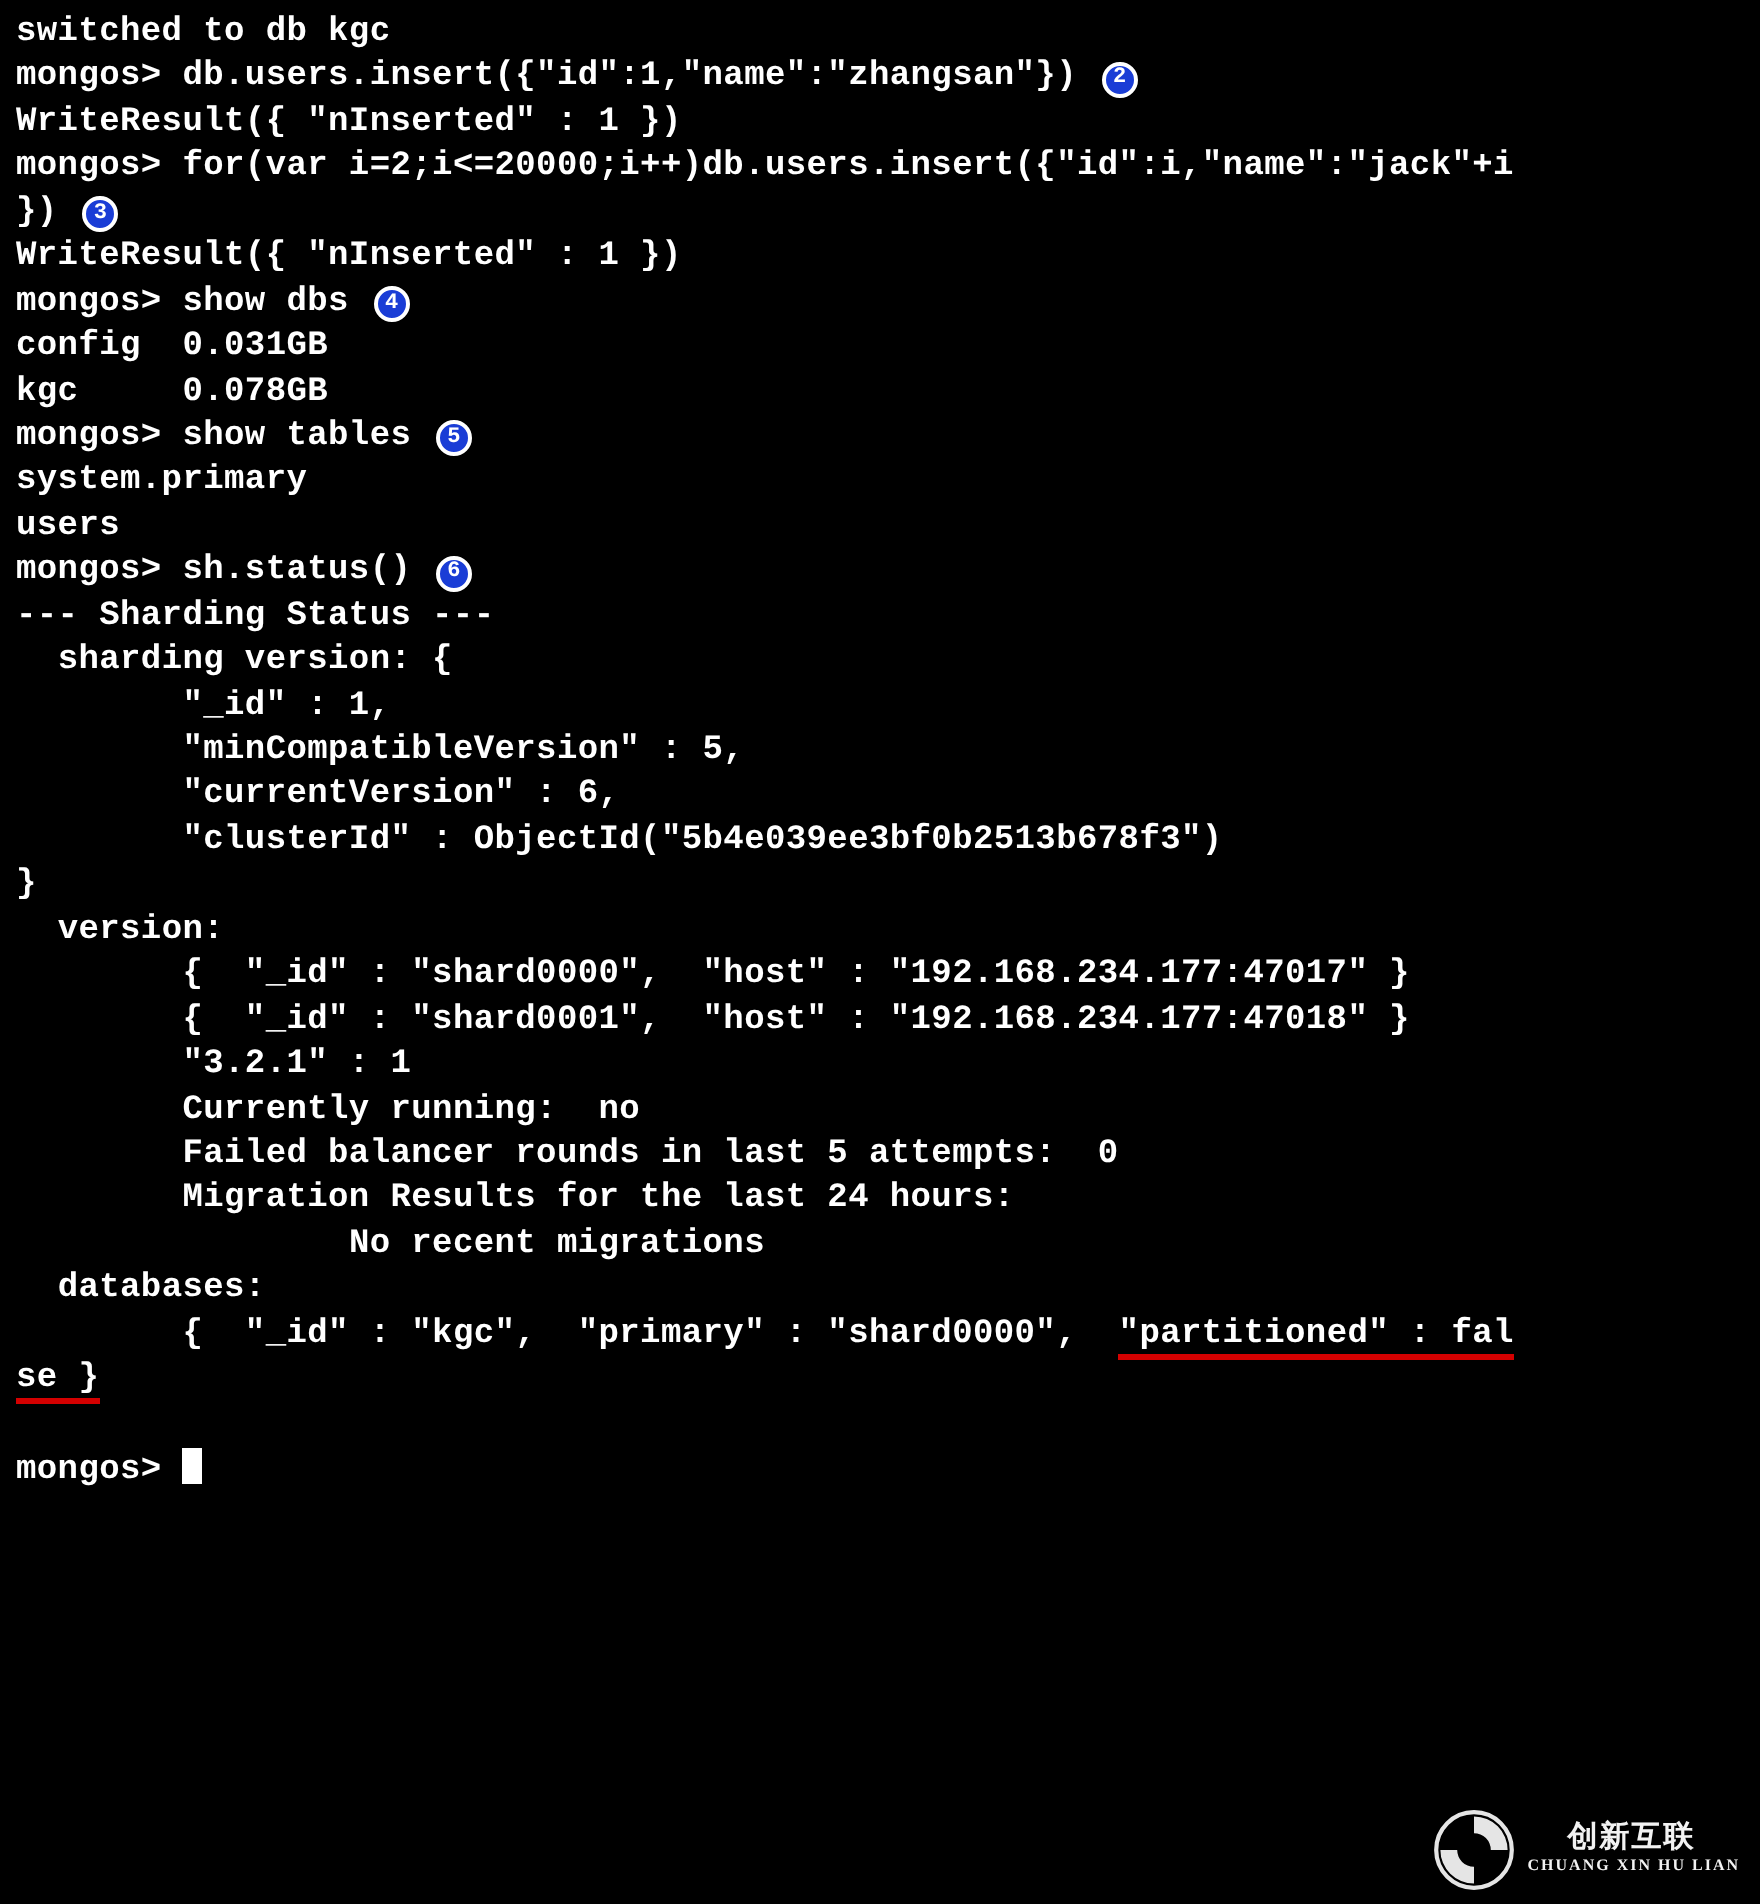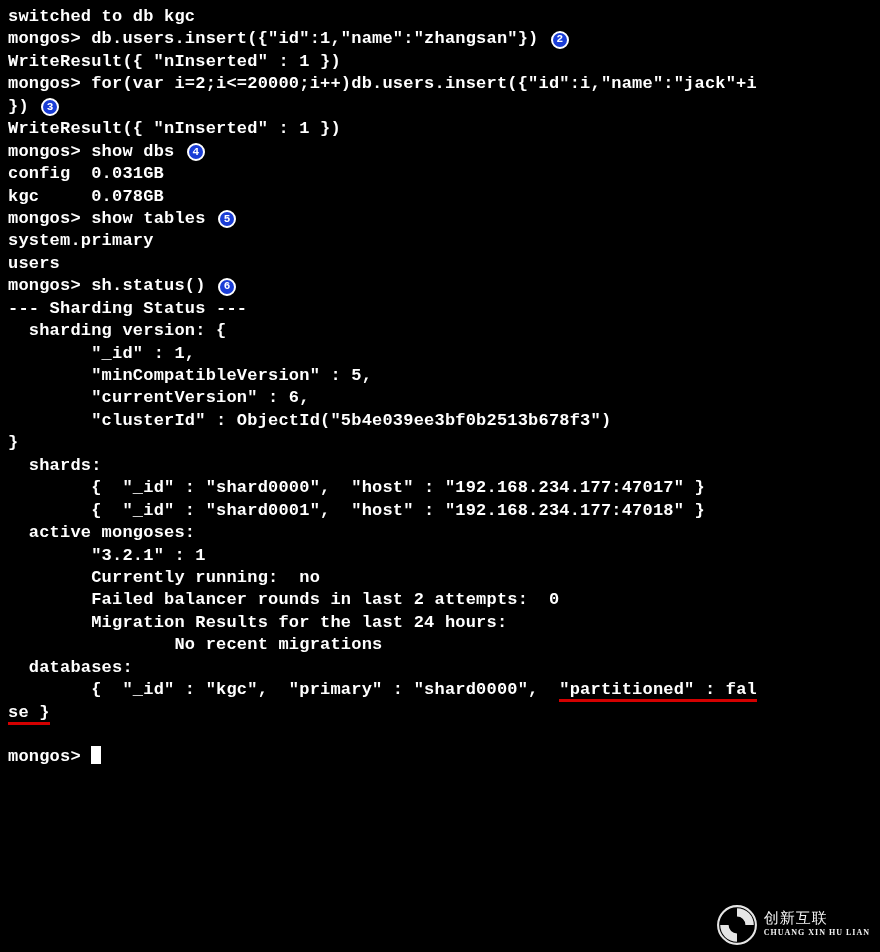--- a/index.html
+++ b/index.html
@@ -53,21 +53,21 @@
       align-items: center;
       gap: 6px;
       opacity: 0.95;
     }
     .wm-logo {
       width: 42px;
       height: 42px;
       opacity:0.95;
     }
     .wm-txt { display:flex; flex-direction:column; line-height:1.1; }
-    .wm-cn { font-size: 15px; color:#fff; font-weight:normal; letter-spacing:1px;}
+    .wm-cn { font-size: 15px; color:#fff; font-weight:bold; letter-spacing:1px;margin-left:20px;}
     .wm-en { font-size: 8px; color:#fff; letter-spacing:1px;font-family:Liberation Serif, serif; }
   </style>
 </head>
 <body>
 
 <div class="term">
 
 
 <div class="line">switched to db kgc</div>
 
@@ -90,27 +90,26 @@
 
 <div class="line"><span>mongos&gt; </span><span>sh.status()</span> <span class="badge">6</span></div>
 
 <div class="line">--- Sharding Status --- </div>
 <div class="line">  sharding version: {</div>
 <div class="line">        "_id" : 1,</div>
 <div class="line">        "minCompatibleVersion" : 5,</div>
 <div class="line">        "currentVersion" : 6,</div>
 <div class="line">        "clusterId" : ObjectId("5b4e039ee3bf0b2513b678f3")</div>
 <div class="line">}</div>
-<div class="line">  shards:</div>
+<div class="line">  version:</div>
 <div class="line">        {  "_id" : "shard0000",  "host" : "192.168.234.177:47017" }</div>
 <div class="line">        {  "_id" : "shard0001",  "host" : "192.168.234.177:47018" }</div>
-<div class="line">  active mongoses:</div>
 <div class="line">        "3.2.1" : 1</div>
 <div class="line">        Currently running:  no</div>
-<div class="line">        Failed balancer rounds in last 2 attempts:  0</div>
+<div class="line">        Failed balancer rounds in last 5 attempts:  0</div>
 <div class="line">        Migration Results for the last 24 hours: </div>
 <div class="line">                No recent migrations</div>
 <div class="line">  databases:</div>
 <div class="line"><span>        {  "_id" : "kgc",  "primary" : "shard0000",  </span><span class="underline-red">"partitioned" : fal</span></div>
 <div class="line"><span class="underline-red">se }</span></div>
 
 <div class="line">&nbsp;</div>
 
 <div class="line"><span>mongos&gt; </span><span class="cursor"></span></div>
 

